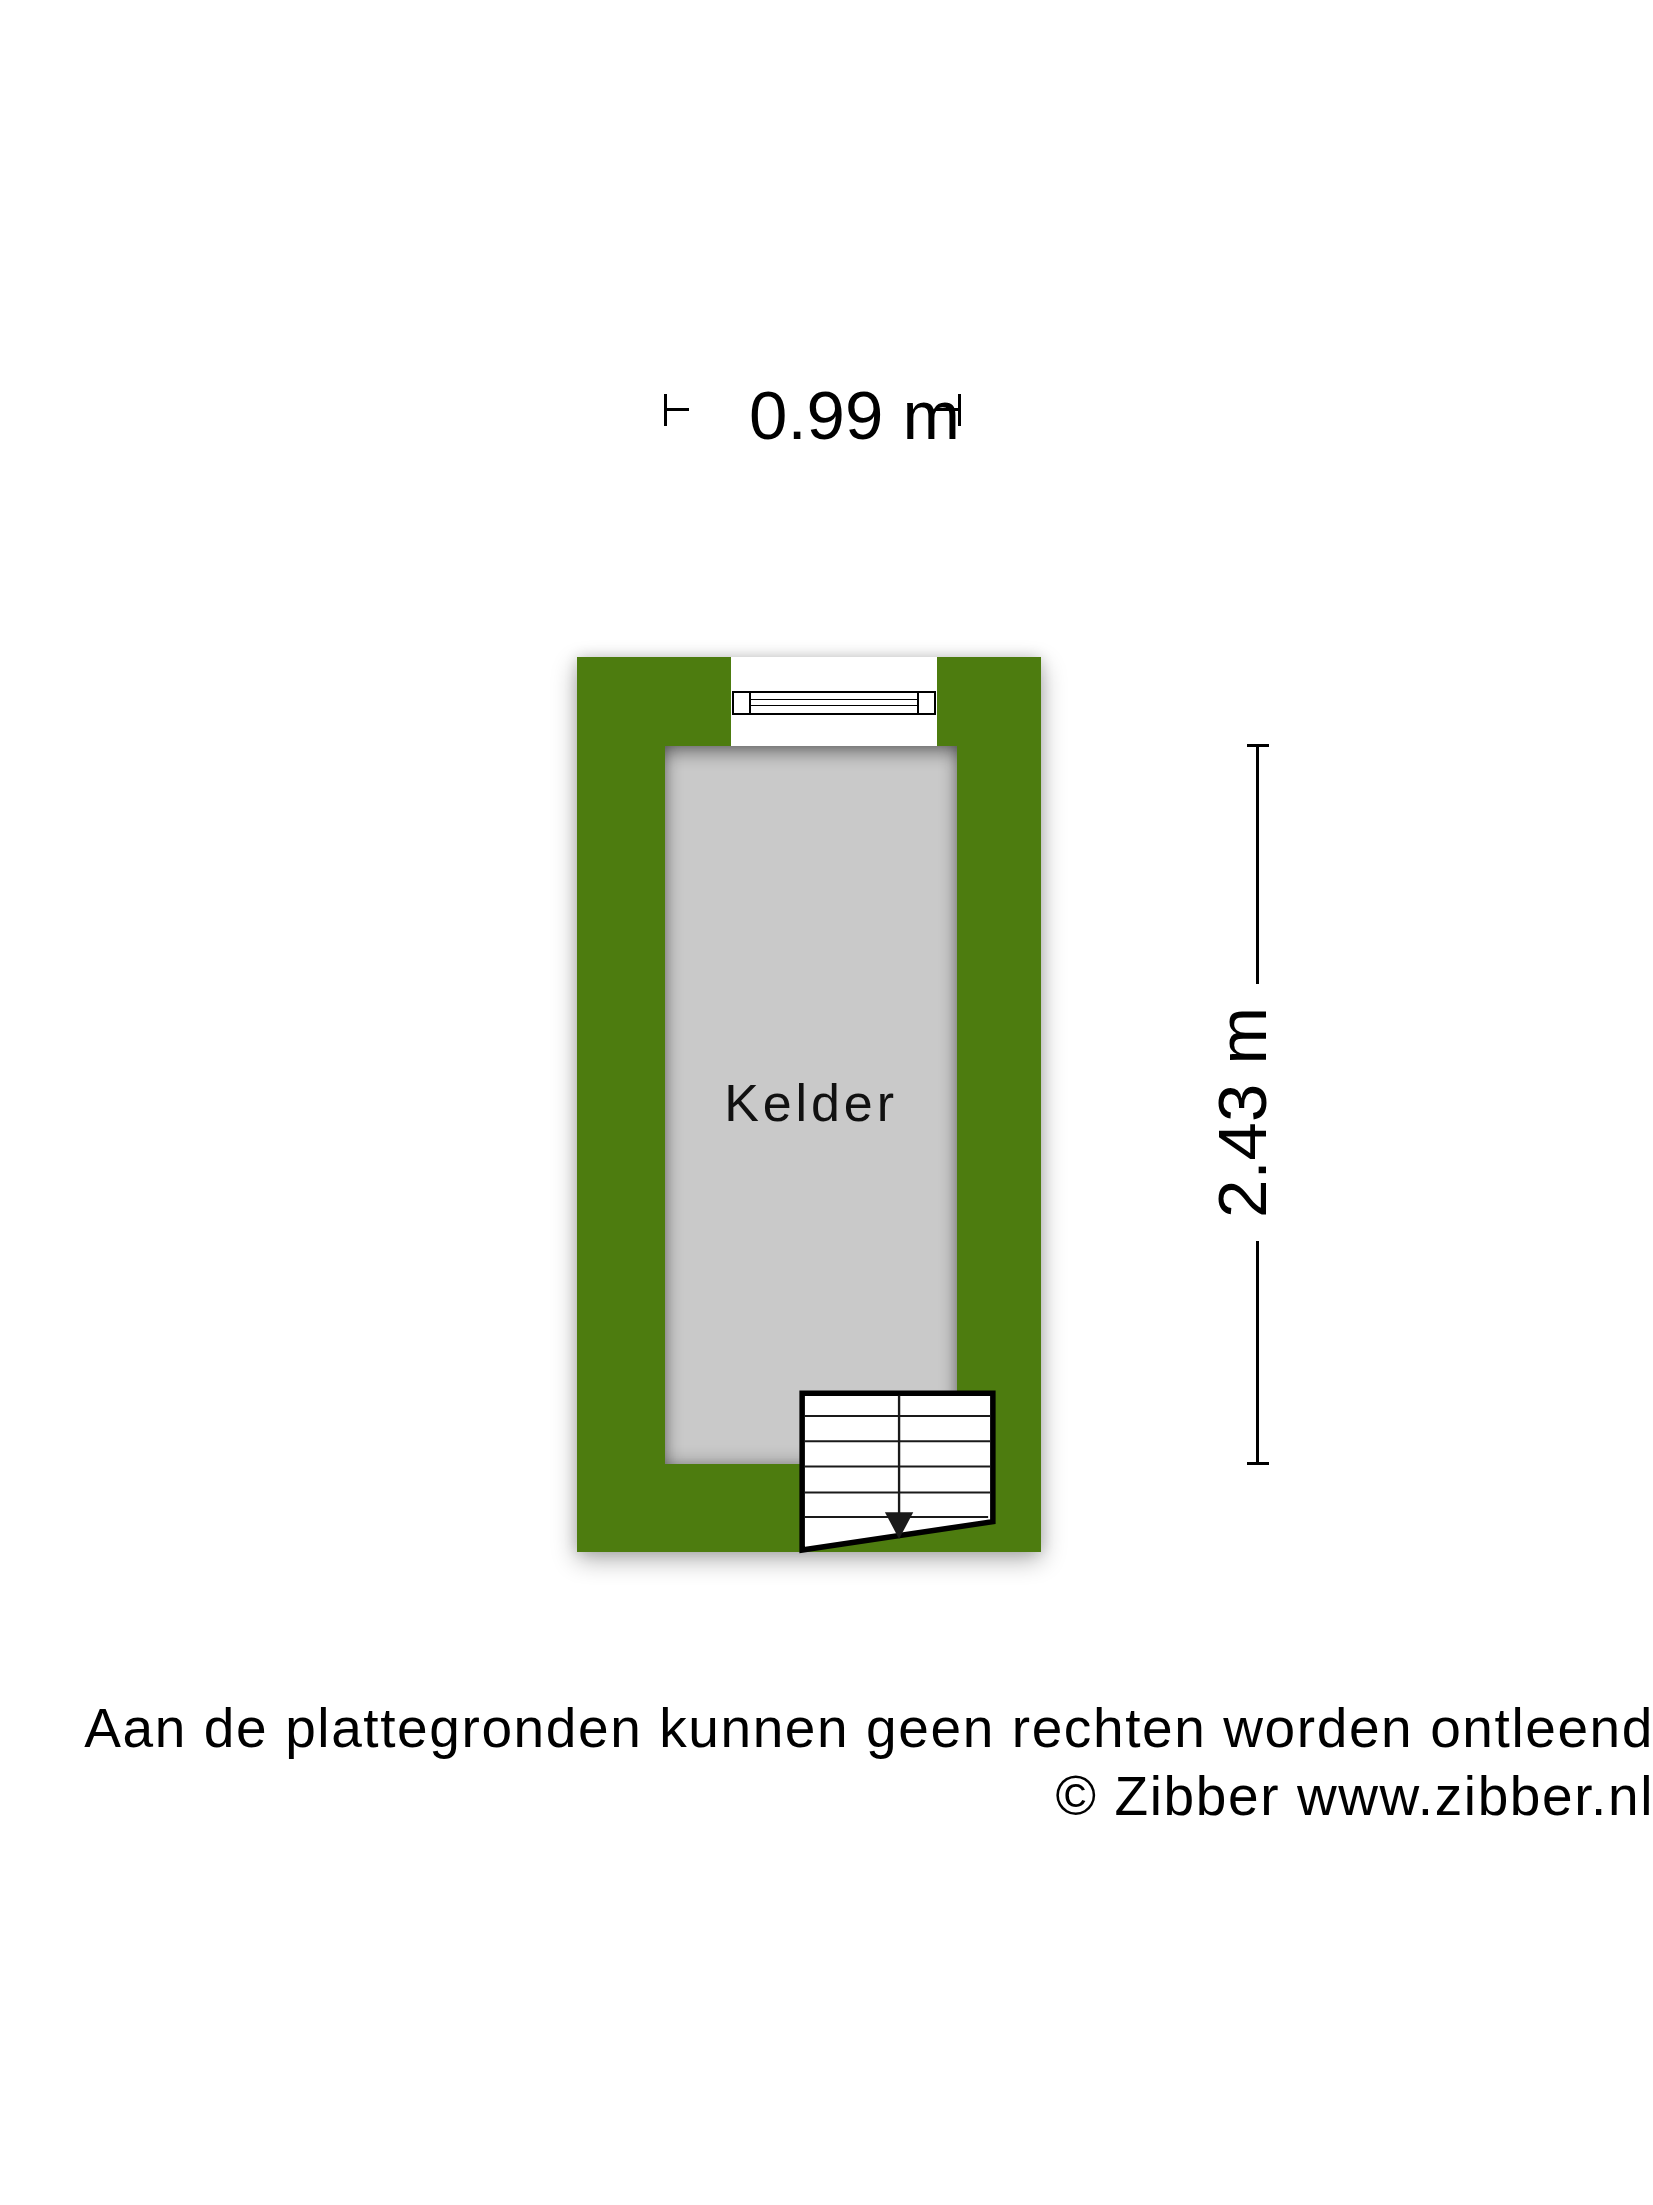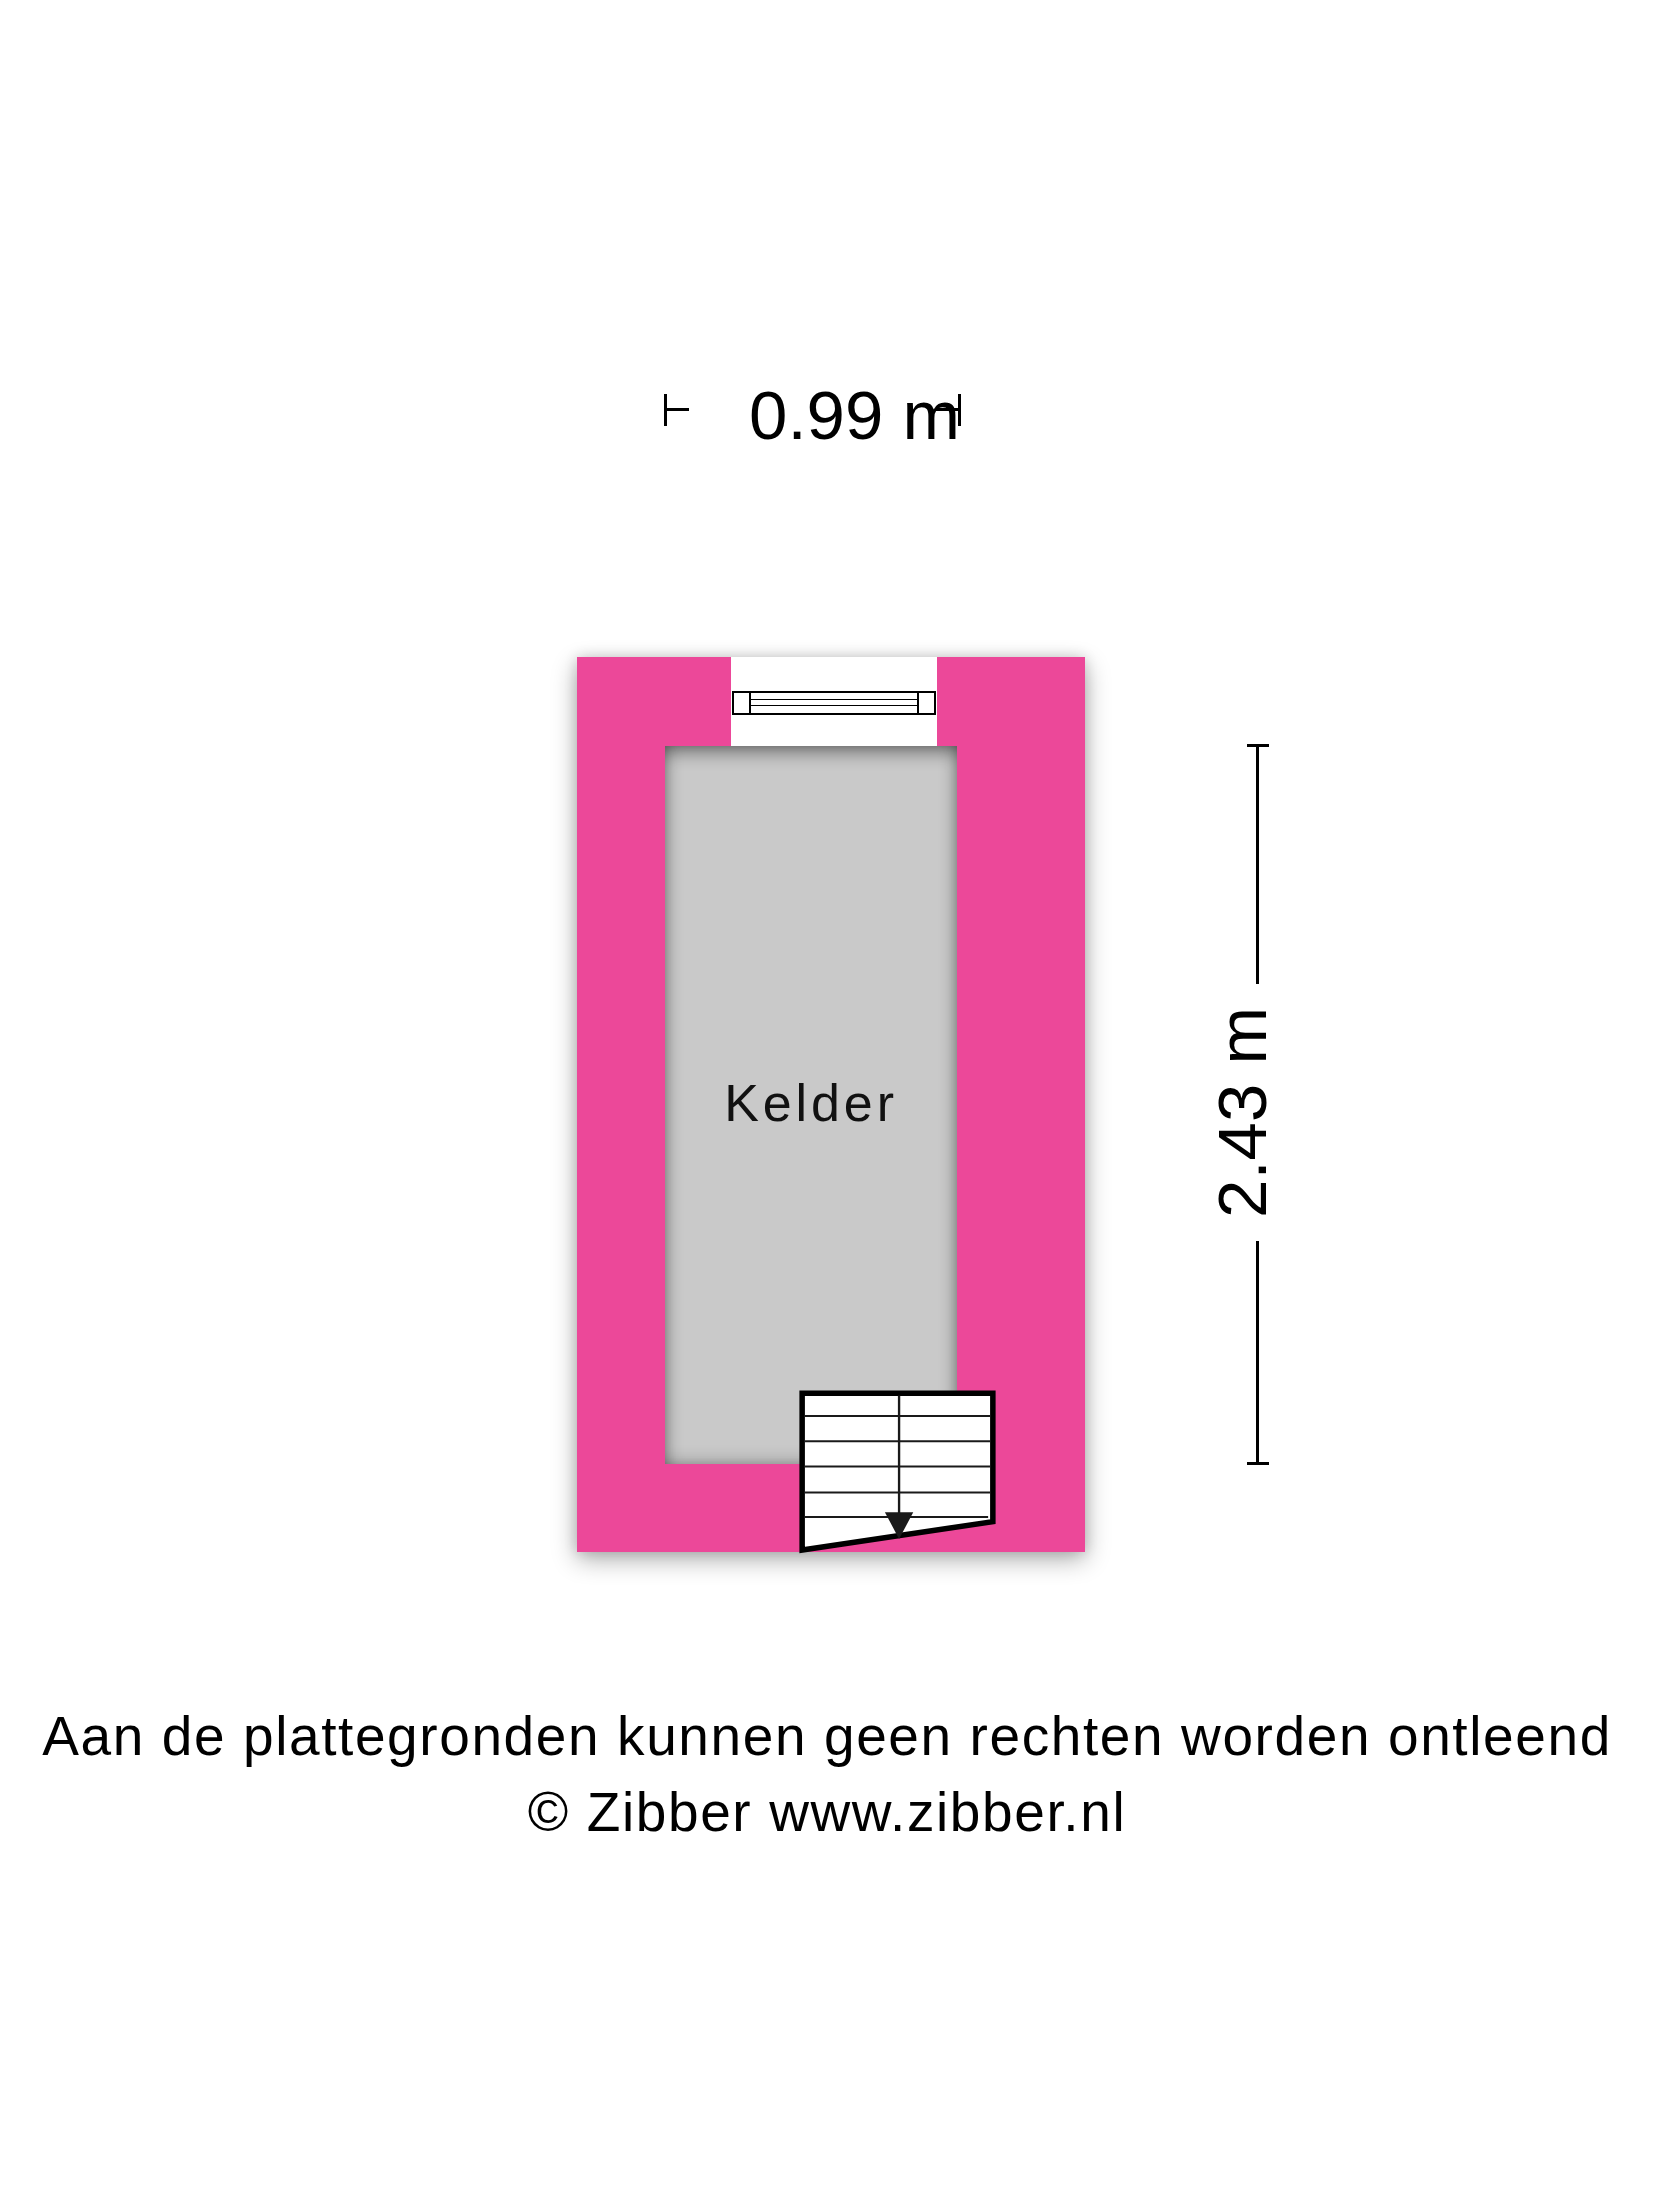--- a/index.html
+++ b/index.html
@@ -16,23 +16,22 @@
   .tick{position:absolute;width:25px;height:31.5px;}
   .tick .stem{position:absolute;top:14px;left:0;right:0;height:3.2px;background:#000;}
   .tick .bar{position:absolute;top:0;bottom:0;width:3.2px;background:#000;}
   .tick-left{left:664px;top:394px;}
   .tick-left .bar{left:0;}
   .tick-right{left:936px;top:394px;}
   .tick-right .bar{right:0;}
 
   
   .plan{
-    position:absolute;left:577px;top:657px;width:464px;height:895px;background:#ec4899;
+    position:absolute;left:577px;top:657px;width:464px;height:895px;background:#4d7c0f;
     box-shadow:0 7.9px 23.6px rgba(0,0,0,.32), 0 0 12.6px rgba(0,0,0,.14);
-    padding-left:44px;
   }
   .window-opening{
     position:absolute;left:154px;top:0;width:206px;height:89px;background:#fff;
   }
   .window-symbol{
     position:absolute;left:0.8px;top:34px;width:204px;height:23.6px;display:flex;
   }
   .window-symbol .jamb{
     width:19px;height:23.6px;background:#fff;border:2.4px solid #000;box-sizing:border-box;
   }
@@ -71,21 +70,21 @@
     position:absolute;left:1085px;top:1073px;width:315px;height:79px;
     font-size:69px;line-height:79px;text-align:center;white-space:nowrap;color:#000;
     transform:rotate(-90deg);
   }
 
   
   .footer{
     position:absolute;left:0;top:1695px;width:1654px;text-align:center;
     font-size:55px;line-height:1.23;letter-spacing:1.6px;color:#000;
   }
-  .footer p{margin:8px;white-space:nowrap;}
+  .footer p{margin:0;white-space:nowrap;text-align:right;}
 </style>
 </head>
 <body>
 
 <div class="tick tick-left">
   <span class="bar"></span>
   <span class="stem"></span>
 </div>
 <div class="dim-top-label">0.99 m</div>
 <div class="tick tick-right">

